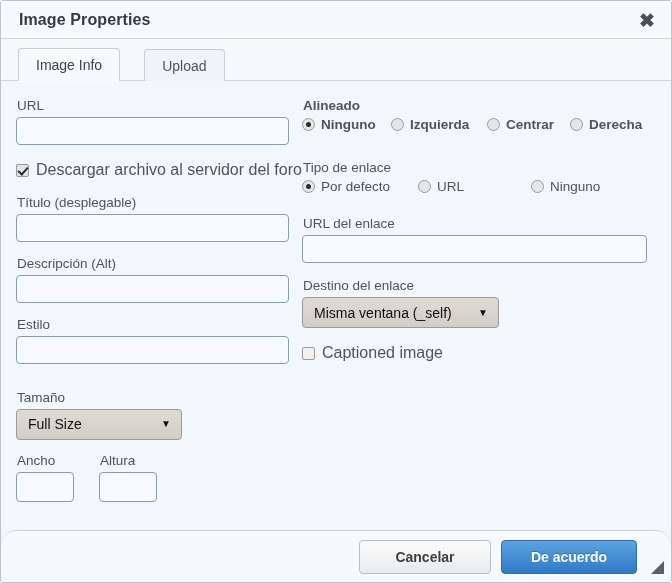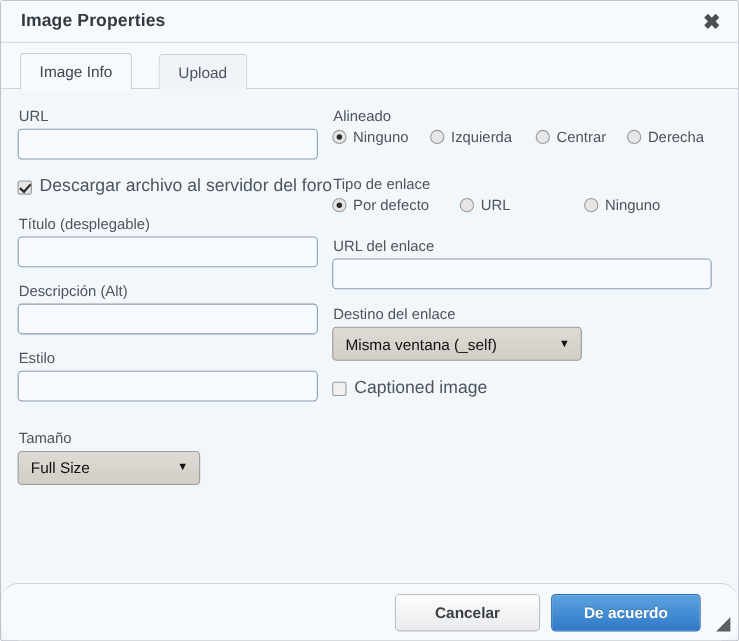--- a/index.html
+++ b/index.html
@@ -170,21 +170,21 @@
     position: absolute;
     right: 11px;
     top: 50%;
     transform: translateY(-50%);
     font-size: 10px;
     color: #111;
     pointer-events: none;
     line-height: 1;
   }
   select.sel.size-sel  { width: 166px; }
-  select.sel.target-sel{ width: 227px; }
+  select.sel.target-sel{ width: 197px; }
 
   
   .chk-row, .radio-item {
     display: inline-flex;
     align-items: center;
     cursor: pointer;
     white-space: nowrap;
   }
   .chk-box {
     box-sizing: border-box;
@@ -338,26 +338,36 @@
       </div>
 
       <div style="margin-top:26px;">
         <div class="field-label">Tamaño</div>
         <span class="sel-wrap">
           <select class="sel size-sel"><option value="Full Size">Full Size</option></select>
           <span class="caret">▼</span>
         </span>
       </div>
 
+      <div style="margin-top:13px; display:flex; gap:25px;">
+        <div>
+          <div class="field-label">Ancho</div>
+          <input class="txt tiny" type="text" placeholder="" style="">
+        </div>
+        <div>
+          <div class="field-label">Altura</div>
+          <input class="txt tiny" type="text" placeholder="" style="">
+        </div>
+      </div>
 
     </div>
 
     <div class="col-right">
 
-      <div style="margin-top:17px;">
+      <div style="margin-top:17px;font-weight:bold;">
         <div class="field-label">Alineado</div>
         <div class="radio-row" style="height:20px;">
           <label class="radio-item" style="left:0px;">
             <span class="radio-dot on"></span>
             <span class="radio-label">Ninguno</span>
           </label>
           <label class="radio-item" style="left:89px;">
             <span class="radio-dot"></span>
             <span class="radio-label">Izquierda</span>
           </label>

